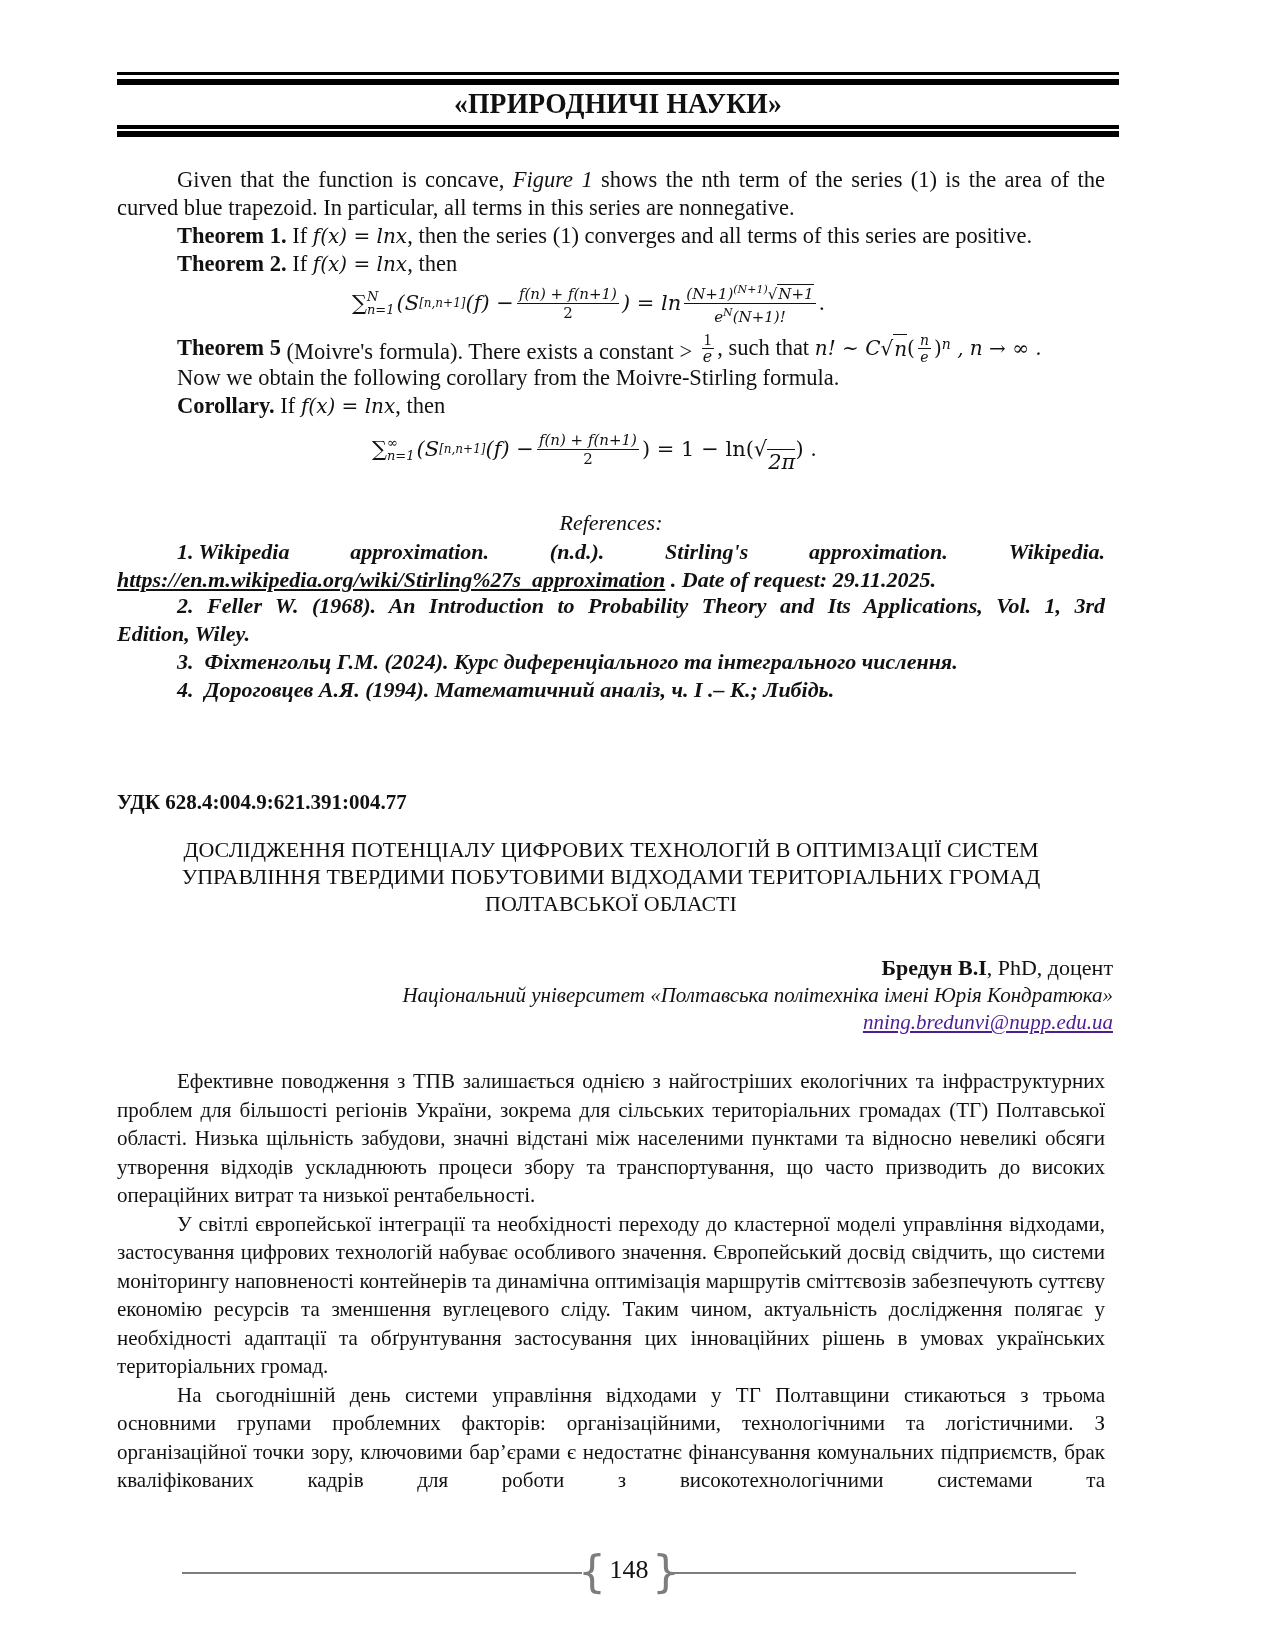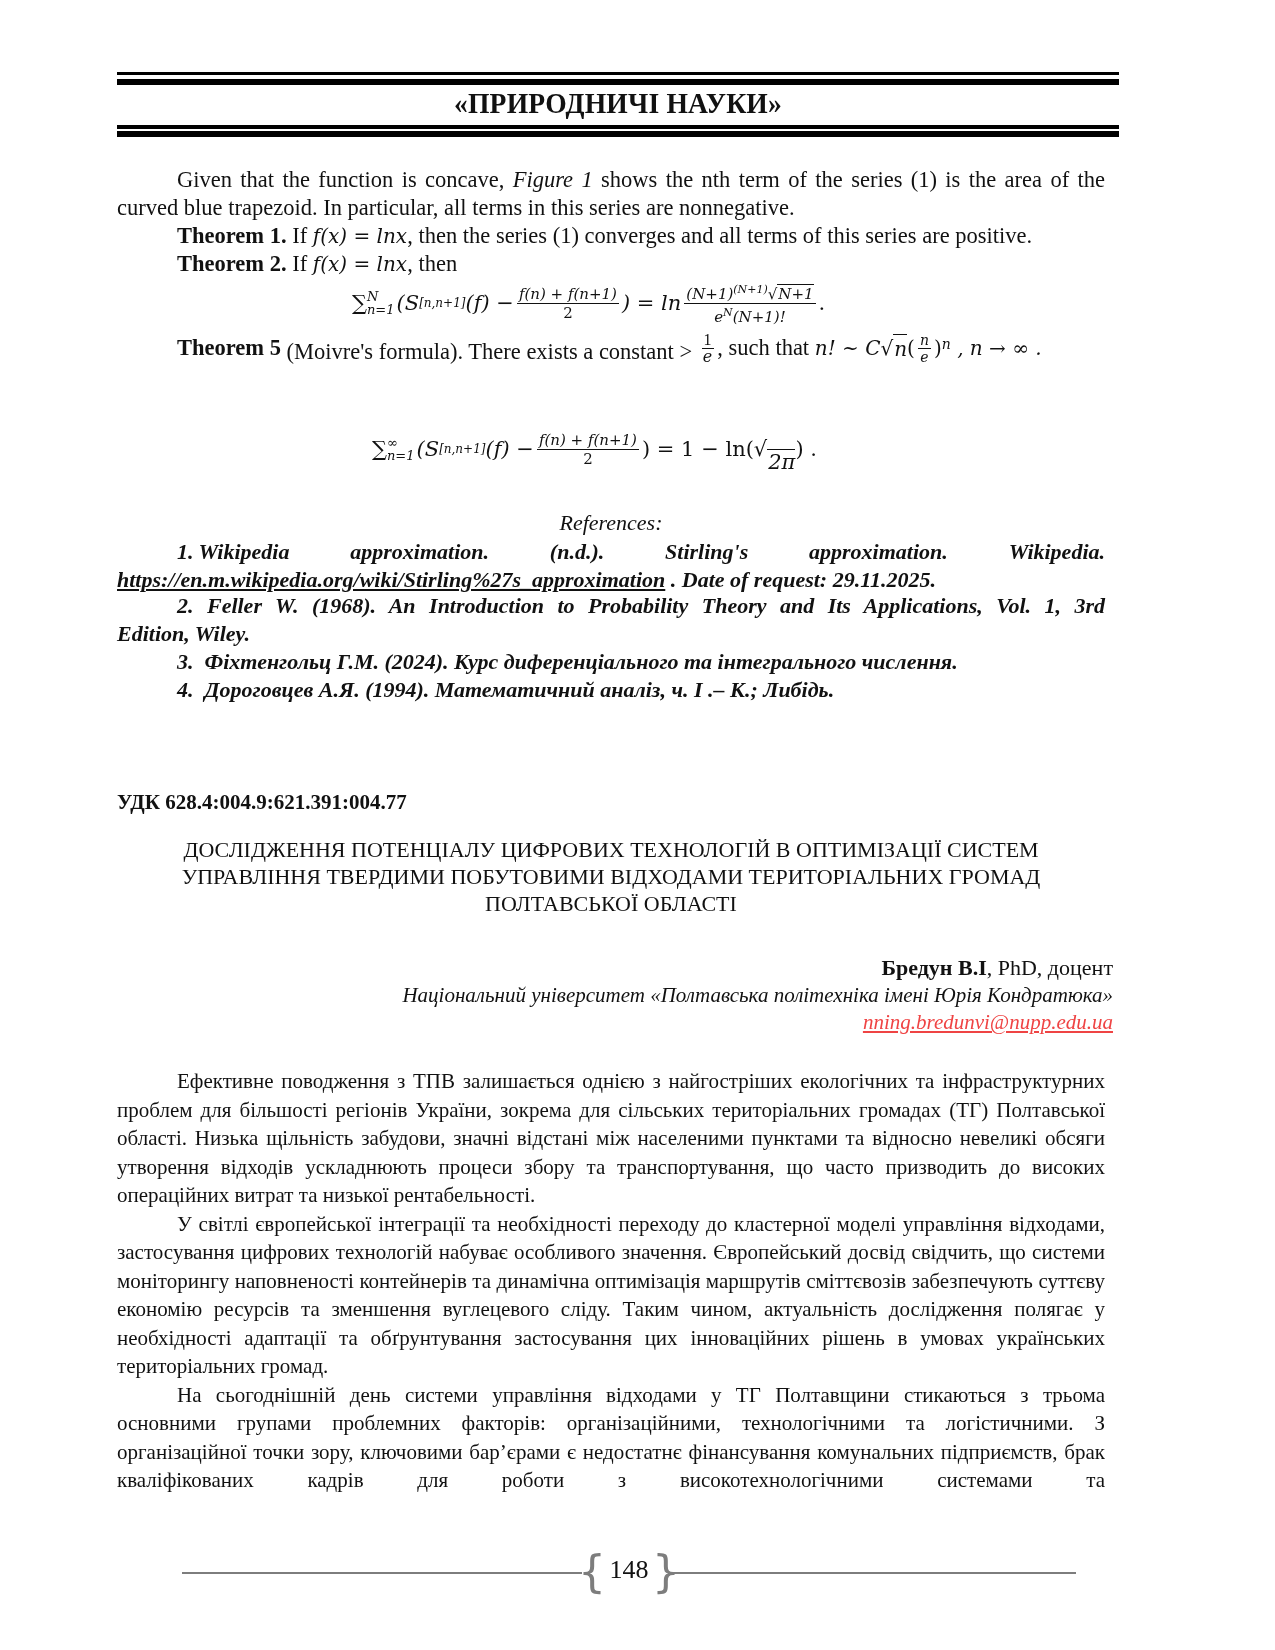--- a/index.html
+++ b/index.html
@@ -29,21 +29,21 @@
 
   .refs-title { position: absolute; left: 117px; width: 988px; top: 510px; text-align: center; font-style: italic; font-size: 22px; }
   .ref { position: absolute; left: 117px; width: 988px; font-style: italic; font-size: 22px; line-height: 28px; font-weight: bold; }
   .ref .justified { text-align: justify; text-align-last: justify; }
   .link { color: #111; text-decoration: underline; }
 
   .udc { position: absolute; left: 117px; top: 790px; font-weight: bold; font-size: 21px; }
   .art-title { position: absolute; left: 117px; width: 988px; top: 836px; text-align: center; font-size: 22px; line-height: 27px; }
   .author-line { position: absolute; right: 170px; top: 955px; font-size: 22px; }
   .affil { position: absolute; right: 170px; top: 983px; font-style: italic; font-size: 21px; }
-  .email { position: absolute; right: 170px; top: 1010px; font-style: italic; font-size: 21px; color: #ef4444; text-decoration: underline; }
+  .email { position: absolute; right: 170px; top: 1010px; font-style: italic; font-size: 21px; color: #4c1d95; text-decoration: underline; }
 
   .body-text { position: absolute; left: 117px; width: 988px; top: 1067px; font-size: 21px; line-height: 28.5px; }
 
   .footer-line { position: absolute; top: 1572px; height: 2px; background: #7d7d7d; }
   .footer-bracket { position: absolute; top: 1547px; font-size: 44px; color: #7d7d7d; font-family: "DejaVu Sans", sans-serif; line-height: 50px; }
   .page-num { position: absolute; top: 1555px; left: 599px; width: 60px; text-align: center; font-size: 26px; }
 </style>
 </head>
 <body>
 
@@ -104,20 +104,26 @@
         <span class="frac small">
           <span class="num mi" style="font-size:14px;">n</span>
           <span class="den mi" style="font-size:14px;">e</span>
         </span>
         <span class="math">)</span>
         <sup class="mi" style="font-size:14px;align-self:flex-start;">n</sup>
         <span class="mi" style="white-space:pre;"> , n → ∞ .</span>
     </p>
   </div>
 
+  <div class="text" style="top:364px;">
+    <p class="p ind-block">Now we obtain the following corollary from the Moivre-Stirling formula.</p>
+    <p class="p ind-block">
+      <b>Corollary.</b><span> If </span><span class="mi">f(x) = lnx</span><span>, then</span>
+    </p>
+  </div>
 
   <div class="formula" style="left:372px;top:424px;height:50px;">
     <span>∑</span>
       <span style="display:inline-flex;flex-direction:column;font-size:13px;line-height:13px;margin-right:2px;">
         <span>∞</span>
         <span style="font-style:italic;">n=1</span>
       </span>
       <span style="font-style:italic;">(S</span>
       <sub style="font-style:italic;">[n,n+1]</sub>
       <span style="font-style:italic;">(f) −</span>

